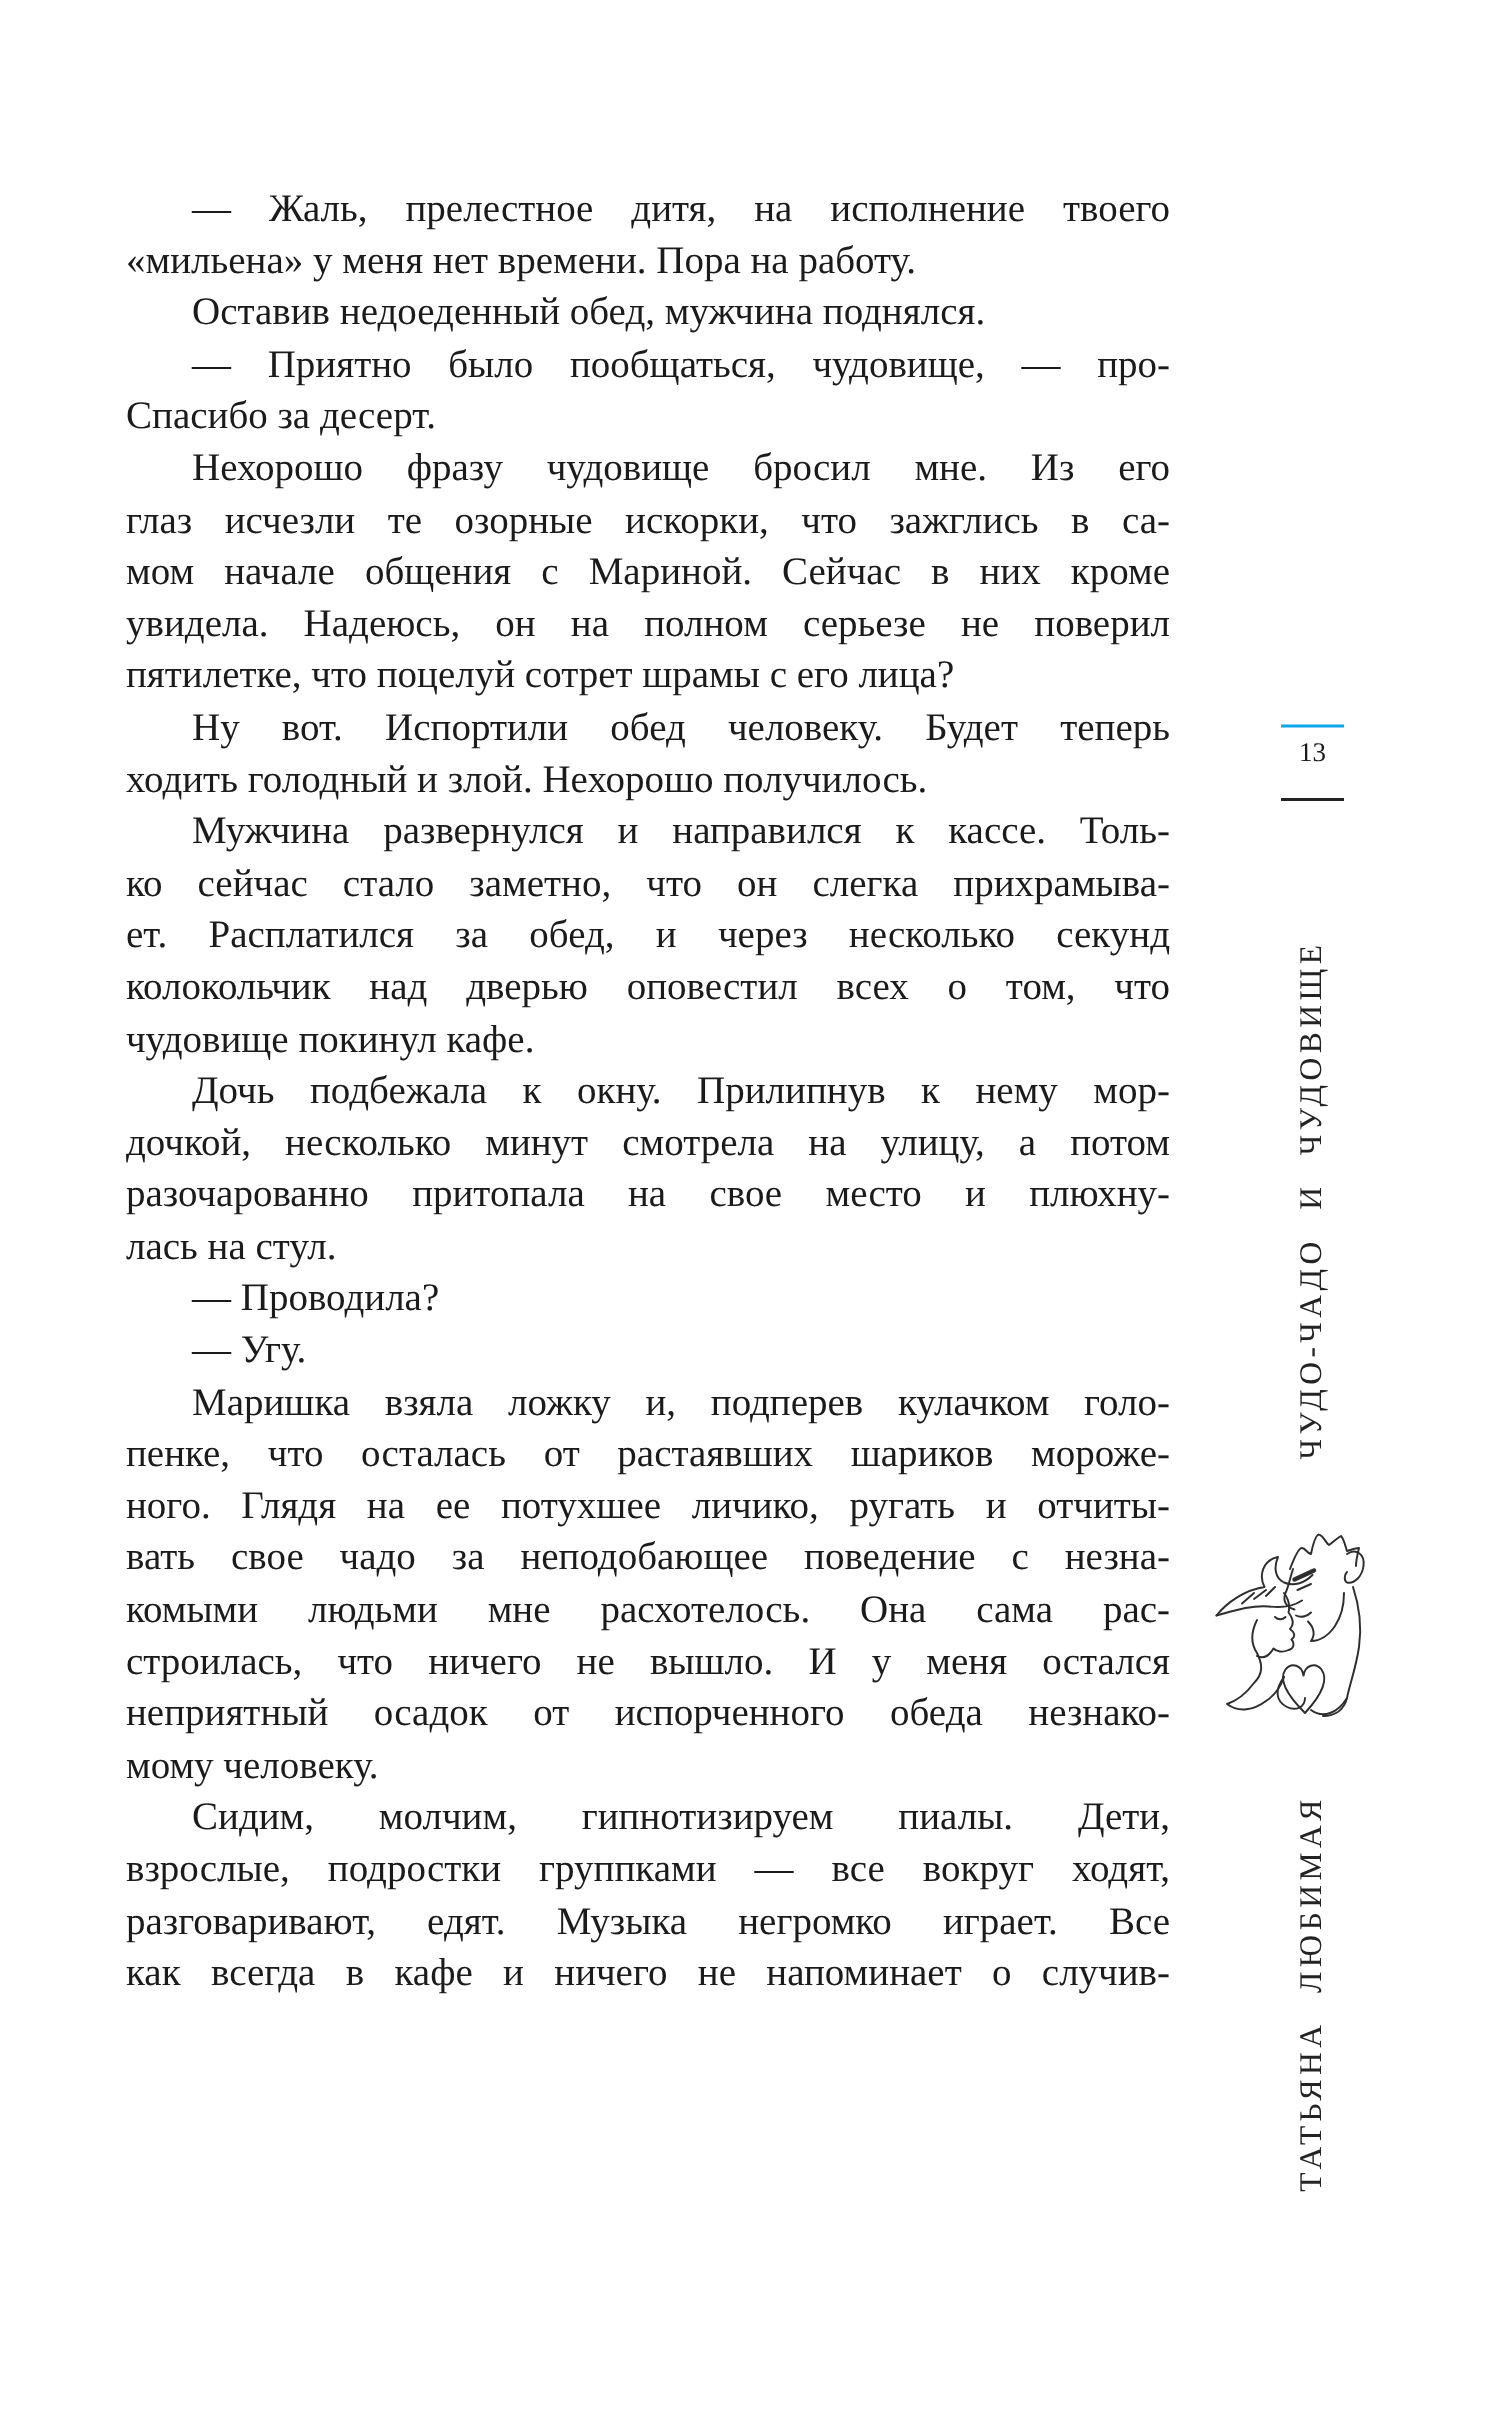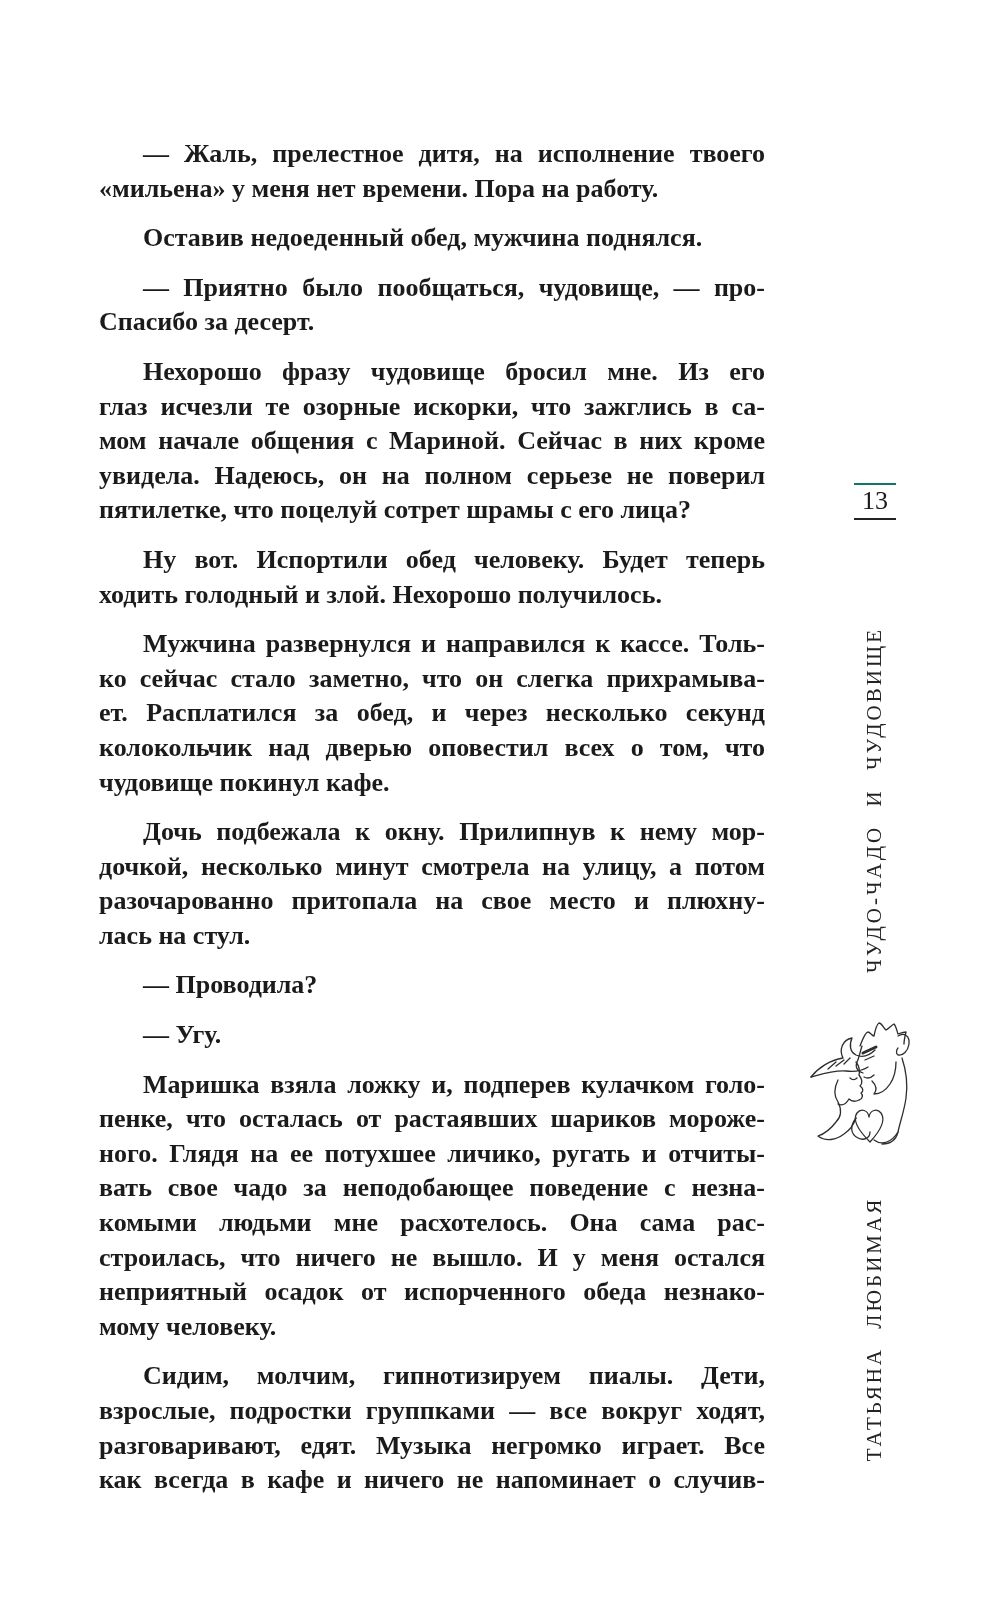--- a/index.html
+++ b/index.html
@@ -17,39 +17,39 @@
   
   .text-column {
     position: absolute;
     left: 84px;
     top: 122px;
     width: 696px;
     font-size: 26px;
     line-height: 34.6px;
     color: #1b1b1b;
   }
-  .para { margin: 15px; font-weight: bold; }
+  .para { margin: 0; }
   .line {
     text-align: justify;
     text-align-last: justify;
   }
   .line.last { text-align-last: left; }
   .line.indent { text-indent: 44px; }
 
   
   .folio {
     position: absolute;
     left: 854px;
     top: 483px;
     width: 42px;
     text-align: center;
-    border-top: 2px solid #0f766e;
+    border-top: 2px solid #0ea5e9;
     border-bottom: 2px solid #222;
-    padding: 2px 0 3px 0;
-    font-size: 26px;
+    padding: 2px 0 17px 0;
+    font-size: 18px;
     line-height: 28px;
     color: #1b1b1b;
   }
   .vtext {
     position: absolute;
     white-space: nowrap;
     font-size: 21px;
     letter-spacing: 3px;
     word-spacing: 10px;
     color: #232323;

